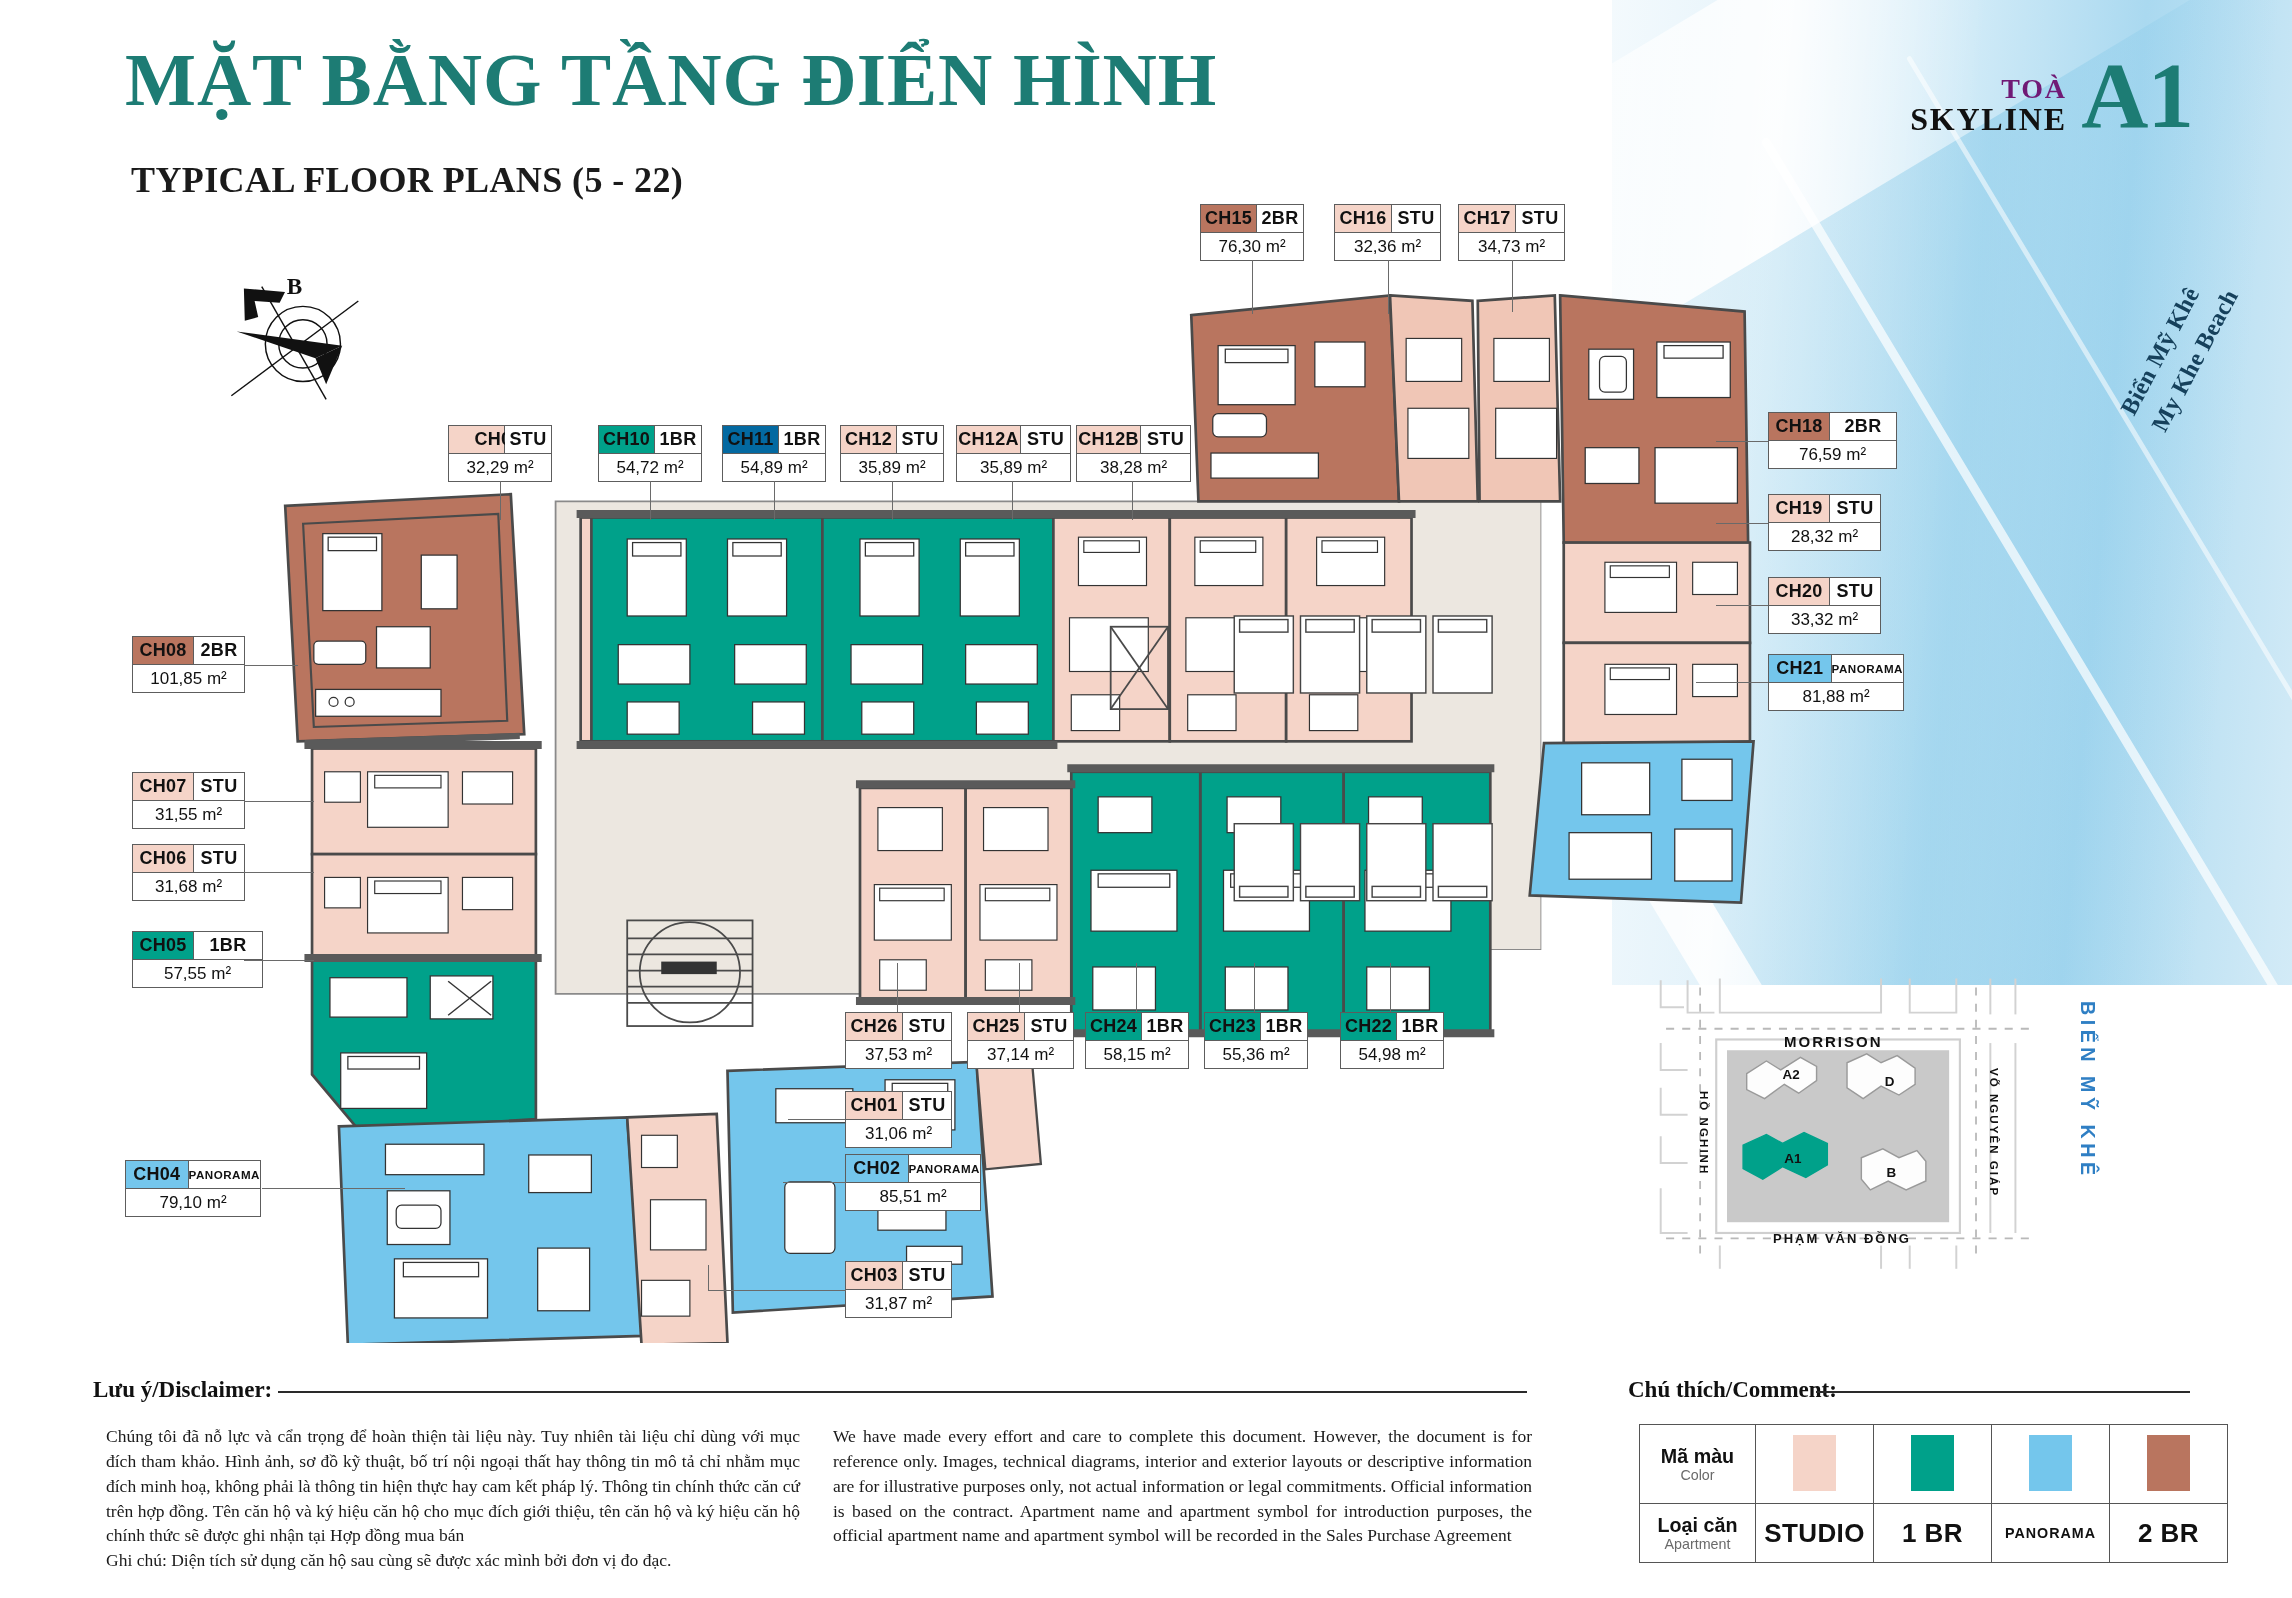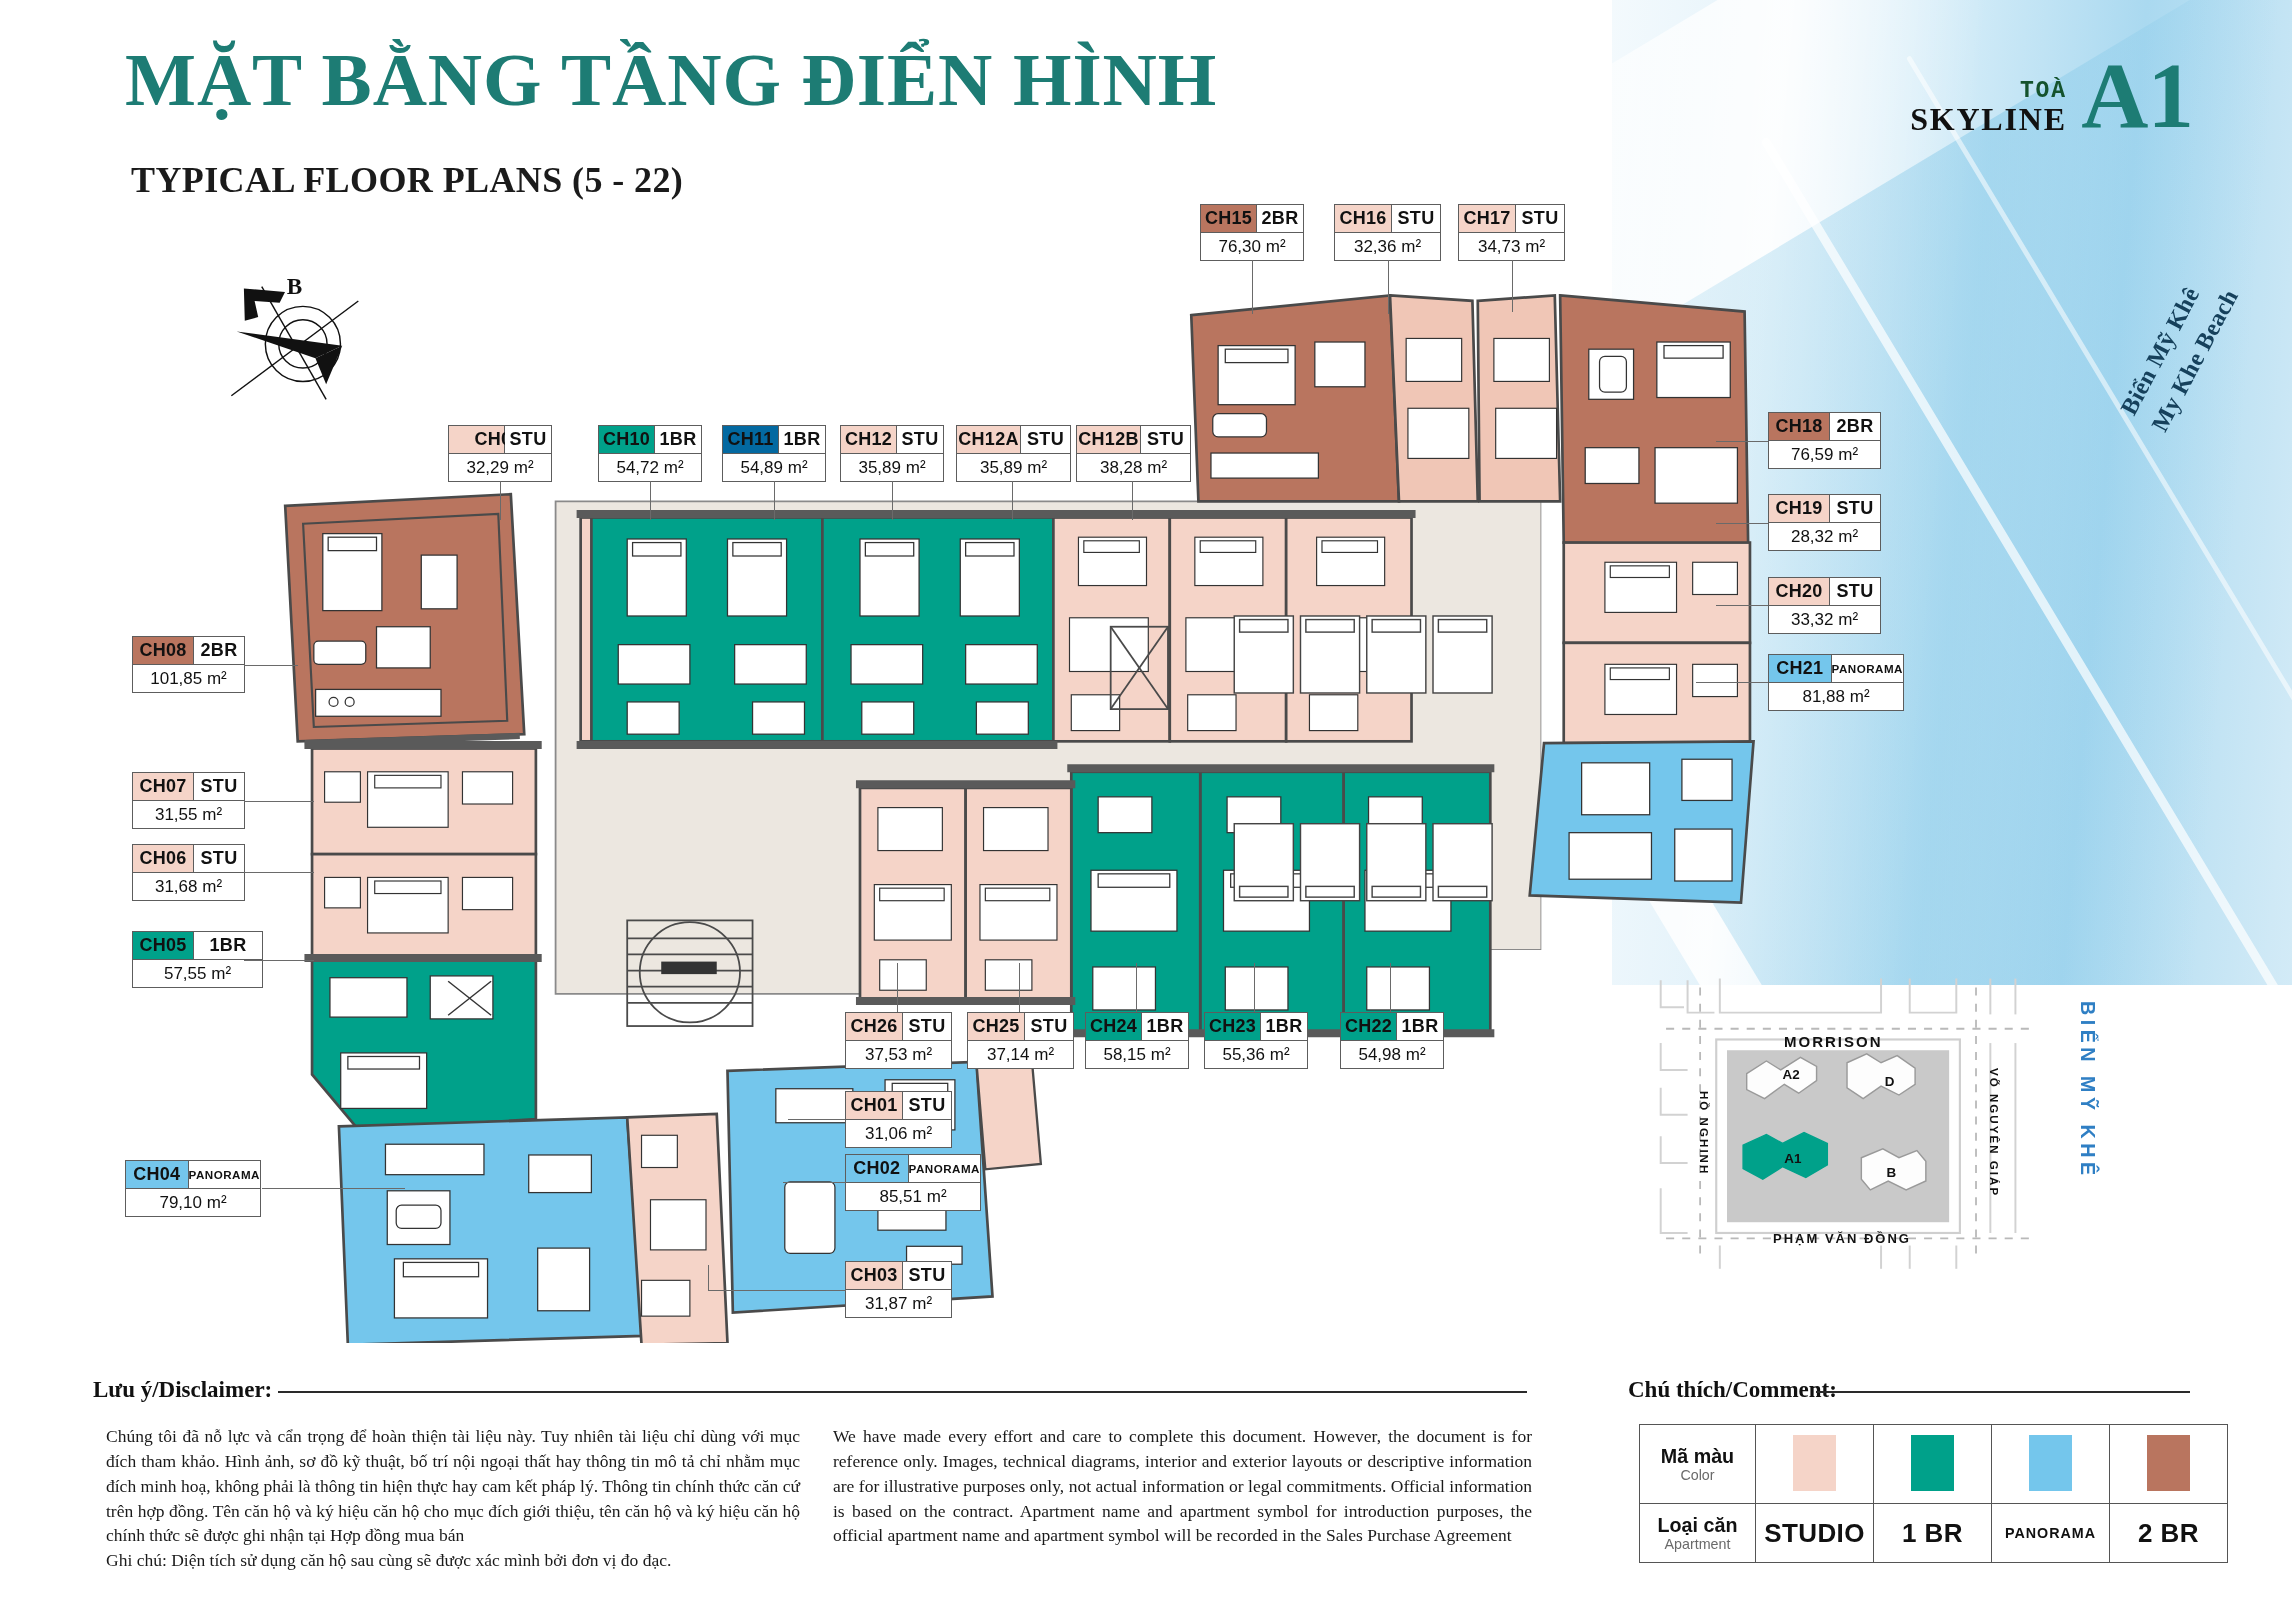--- a/index.html
+++ b/index.html
@@ -45,22 +45,22 @@
     position:absolute;left:131px;top:159px;
     font-family:"Liberation Serif", serif;
     font-size:36px;font-weight:700;letter-spacing:0.4px;
     color:#1b1b1b;white-space:nowrap;
   }
   #tower-block{
     position:absolute;right:100px;top:56px;display:flex;align-items:flex-end;gap:14.3px;
   }
   #tower-words{display:flex;flex-direction:column;align-items:flex-end;line-height:1.02;}
   #tower-words .toa{
-    font-family:Liberation Mono, monospace;font-size:23px;font-weight:700;
-    letter-spacing:1.8px;color:#14532d;
+    font-family:Liberation Serif, serif;font-size:28px;font-weight:700;
+    letter-spacing:1.8px;color:#701a75;
   }
   #tower-words .skyline{
     font-family:"Liberation Serif", serif;font-size:32px;font-weight:700;
     letter-spacing:1.8px;color:#111;
   }
   #tower-code{
     font-family:"Liberation Serif", serif;font-size:93px;font-weight:700;
     color:#1d7c74;line-height:.86;letter-spacing:-0.9px;
   }
 
@@ -561,21 +561,21 @@
 
 <div class="tag" style="left:125px;top:1160px;width:136px;">
   <div class="row1">
       <div class="code" style="width:64px;background:#74c6ec;">CH04</div>
       <div class="type pan">PANORAMA</div>
     </div>
   <div class="area">79,10 m²</div>
 </div>
 <div class="leader h" style="left:262px;top:1188px;width:143px;"></div>
 
-<div class="tag" style="left:1768px;top:412px;width:113px;text-align:center;">
+<div class="tag" style="left:1768px;top:412px;width:129px;text-align:center;">
   <div class="row1">
       <div class="code" style="width:61px;background:#b9755f;">CH18</div>
       <div class="type">2BR</div>
     </div>
   <div class="area">76,59 m²</div>
 </div>
 <div class="leader h" style="left:1716px;top:441px;width:52px;"></div>
 
 <div class="tag" style="left:1768px;top:494px;width:113px;">
   <div class="row1">

